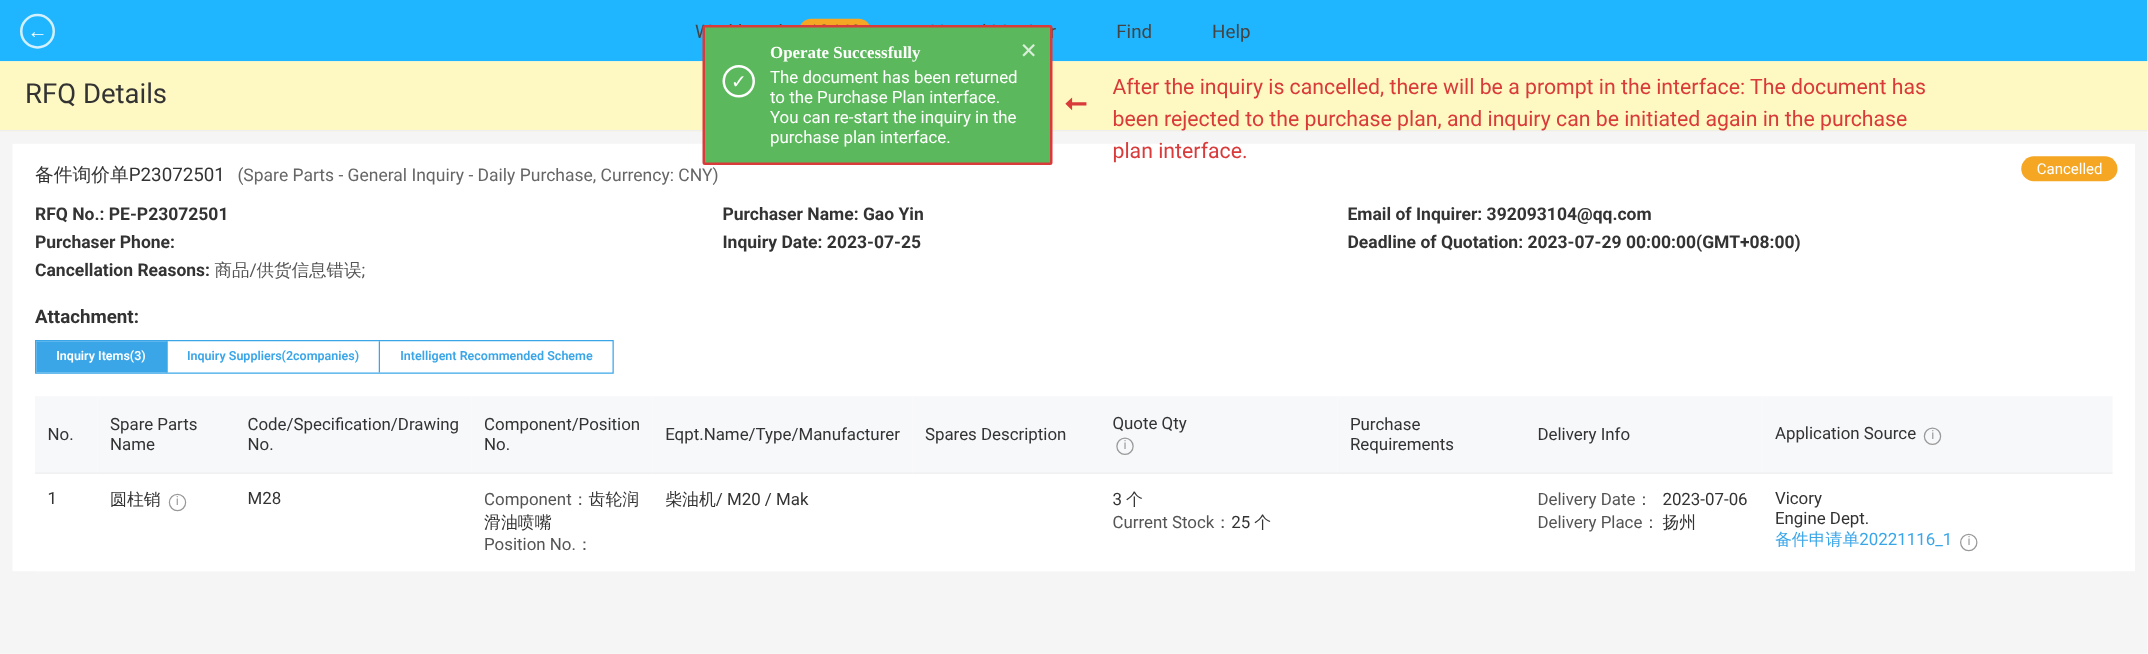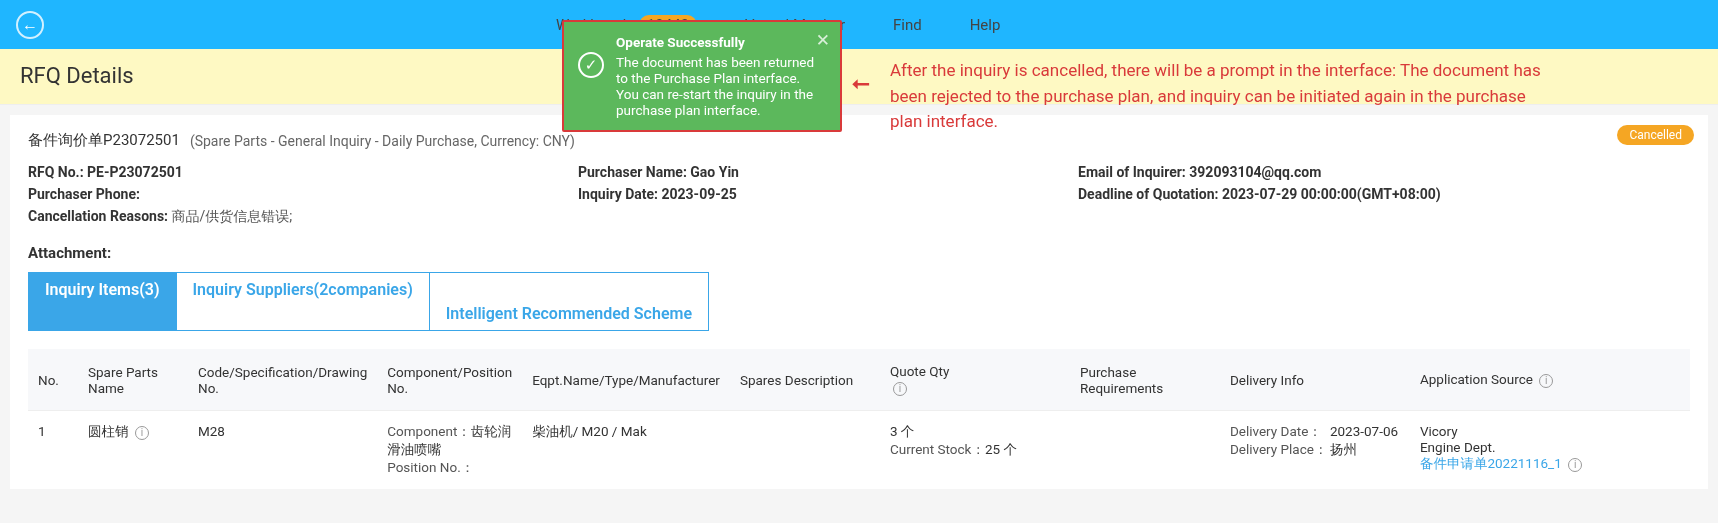--- a/index.html
+++ b/index.html
@@ -48,22 +48,22 @@
   }
 
   .info-grid {
     display:grid;grid-template-columns: 550px 500px 1fr; row-gap:6px; margin-bottom:6px;
   }
   .info-cell b { font-weight:700; }
   .attachment { font-weight:700;font-size:15px;margin:18px 0 10px; }
 
   
   .tabs { display:flex; border:1px solid #3aa6e8;width:fit-content; }
-  .tab { padding:7px 16px;color:#3aa6e8;font-weight:600;border-right:1px solid #3aa6e8;font-size:16px; }
-  .tab:last-child{border-right:none;margin-top:24px;}
+  .tab { padding:7px 16px;color:#3aa6e8;font-weight:600;border-right:1px solid #3aa6e8;font-size:10px; }
+  .tab:last-child{border-right:none;}
   .tab.active { background:#3aa6e8;color:#fff; }
 
   
   .tbl { width:100%; margin-top:18px; border-collapse:collapse; font-size:13.5px; }
   .tbl th { background:#f7f8fa;color:#333;font-weight:400;text-align:left;padding:14px 10px;vertical-align:middle; }
   .tbl td { padding:12px 10px;vertical-align:top;background:#fff;border-top:1px solid #eee; }
   .info-icon {
     display:inline-block;width:14px;height:14px;border:1px solid #999;border-radius:50%;
     font-size:10px;line-height:12px;text-align:center;color:#999;margin-left:3px;
   }
@@ -73,21 +73,21 @@
   
   .toast-wrap {
     position:absolute;top:20px;left:562px;width:280px;background:#5cb85c;
     border:2px solid #d93a3a;padding:12px 14px;color:#fff;border-radius:2px;
     display:flex;gap:12px;font-size:13.5px;
   }
   .toast-check {
     width:26px;height:26px;border:2px solid #fff;border-radius:50%;flex-shrink:0;
     display:flex;align-items:center;justify-content:center;margin-top:18px;font-size:15px;
   }
-  .toast-title { font-weight:700;margin-bottom:4px; }
+  .toast-title { font-weight:700;margin-bottom:4px;font-family:Liberation Serif, serif; }
   .toast-close { position:absolute;top:8px;right:10px;color:#d9efd9;font-size:17px; }
 
   
   .annot-arrow {
     position:absolute;top:70px;left:852px;color:#d93a3a;font-size:22px;font-weight:700;
   }
   .annot-text {
     position:absolute;top:58px;left:890px;color:#d93a3a;font-size:17px;line-height:1.5;
     max-width:660px;
   }
@@ -123,21 +123,21 @@
     <span class="doc-id">备件询价单P23072501</span>
     <span class="doc-desc">(Spare Parts - General Inquiry - Daily Purchase, Currency: CNY)</span>
   </div>
 
   <div class="info-grid">
     <div class="info-cell"><b><span>RFQ No.: </span><span>PE-P23072501</span></b></div>
     <div class="info-cell"><b><span>Purchaser Name: </span><span>Gao Yin</span></b></div>
     <div class="info-cell"><b><span>Email of Inquirer: </span><span>392093104@qq.com</span></b></div>
 
     <div class="info-cell"><b>Purchaser Phone:</b></div>
-    <div class="info-cell"><b><span>Inquiry Date: </span><span>2023-09-25</span></b></div>
+    <div class="info-cell"><b><span>Inquiry Date: </span><span>2023-07-25</span></b></div>
     <div class="info-cell"><b><span>Deadline of Quotation: </span><span>2023-07-29 00:00:00(GMT+08:00)</span></b></div>
 
     <div class="info-cell" style="grid-column:1/4">
       <b>Cancellation Reasons: </b><span class="subdued">商品/供货信息错误;</span>
     </div>
   </div>
 
   <div class="attachment">Attachment:</div>
 
   <div class="tabs">

